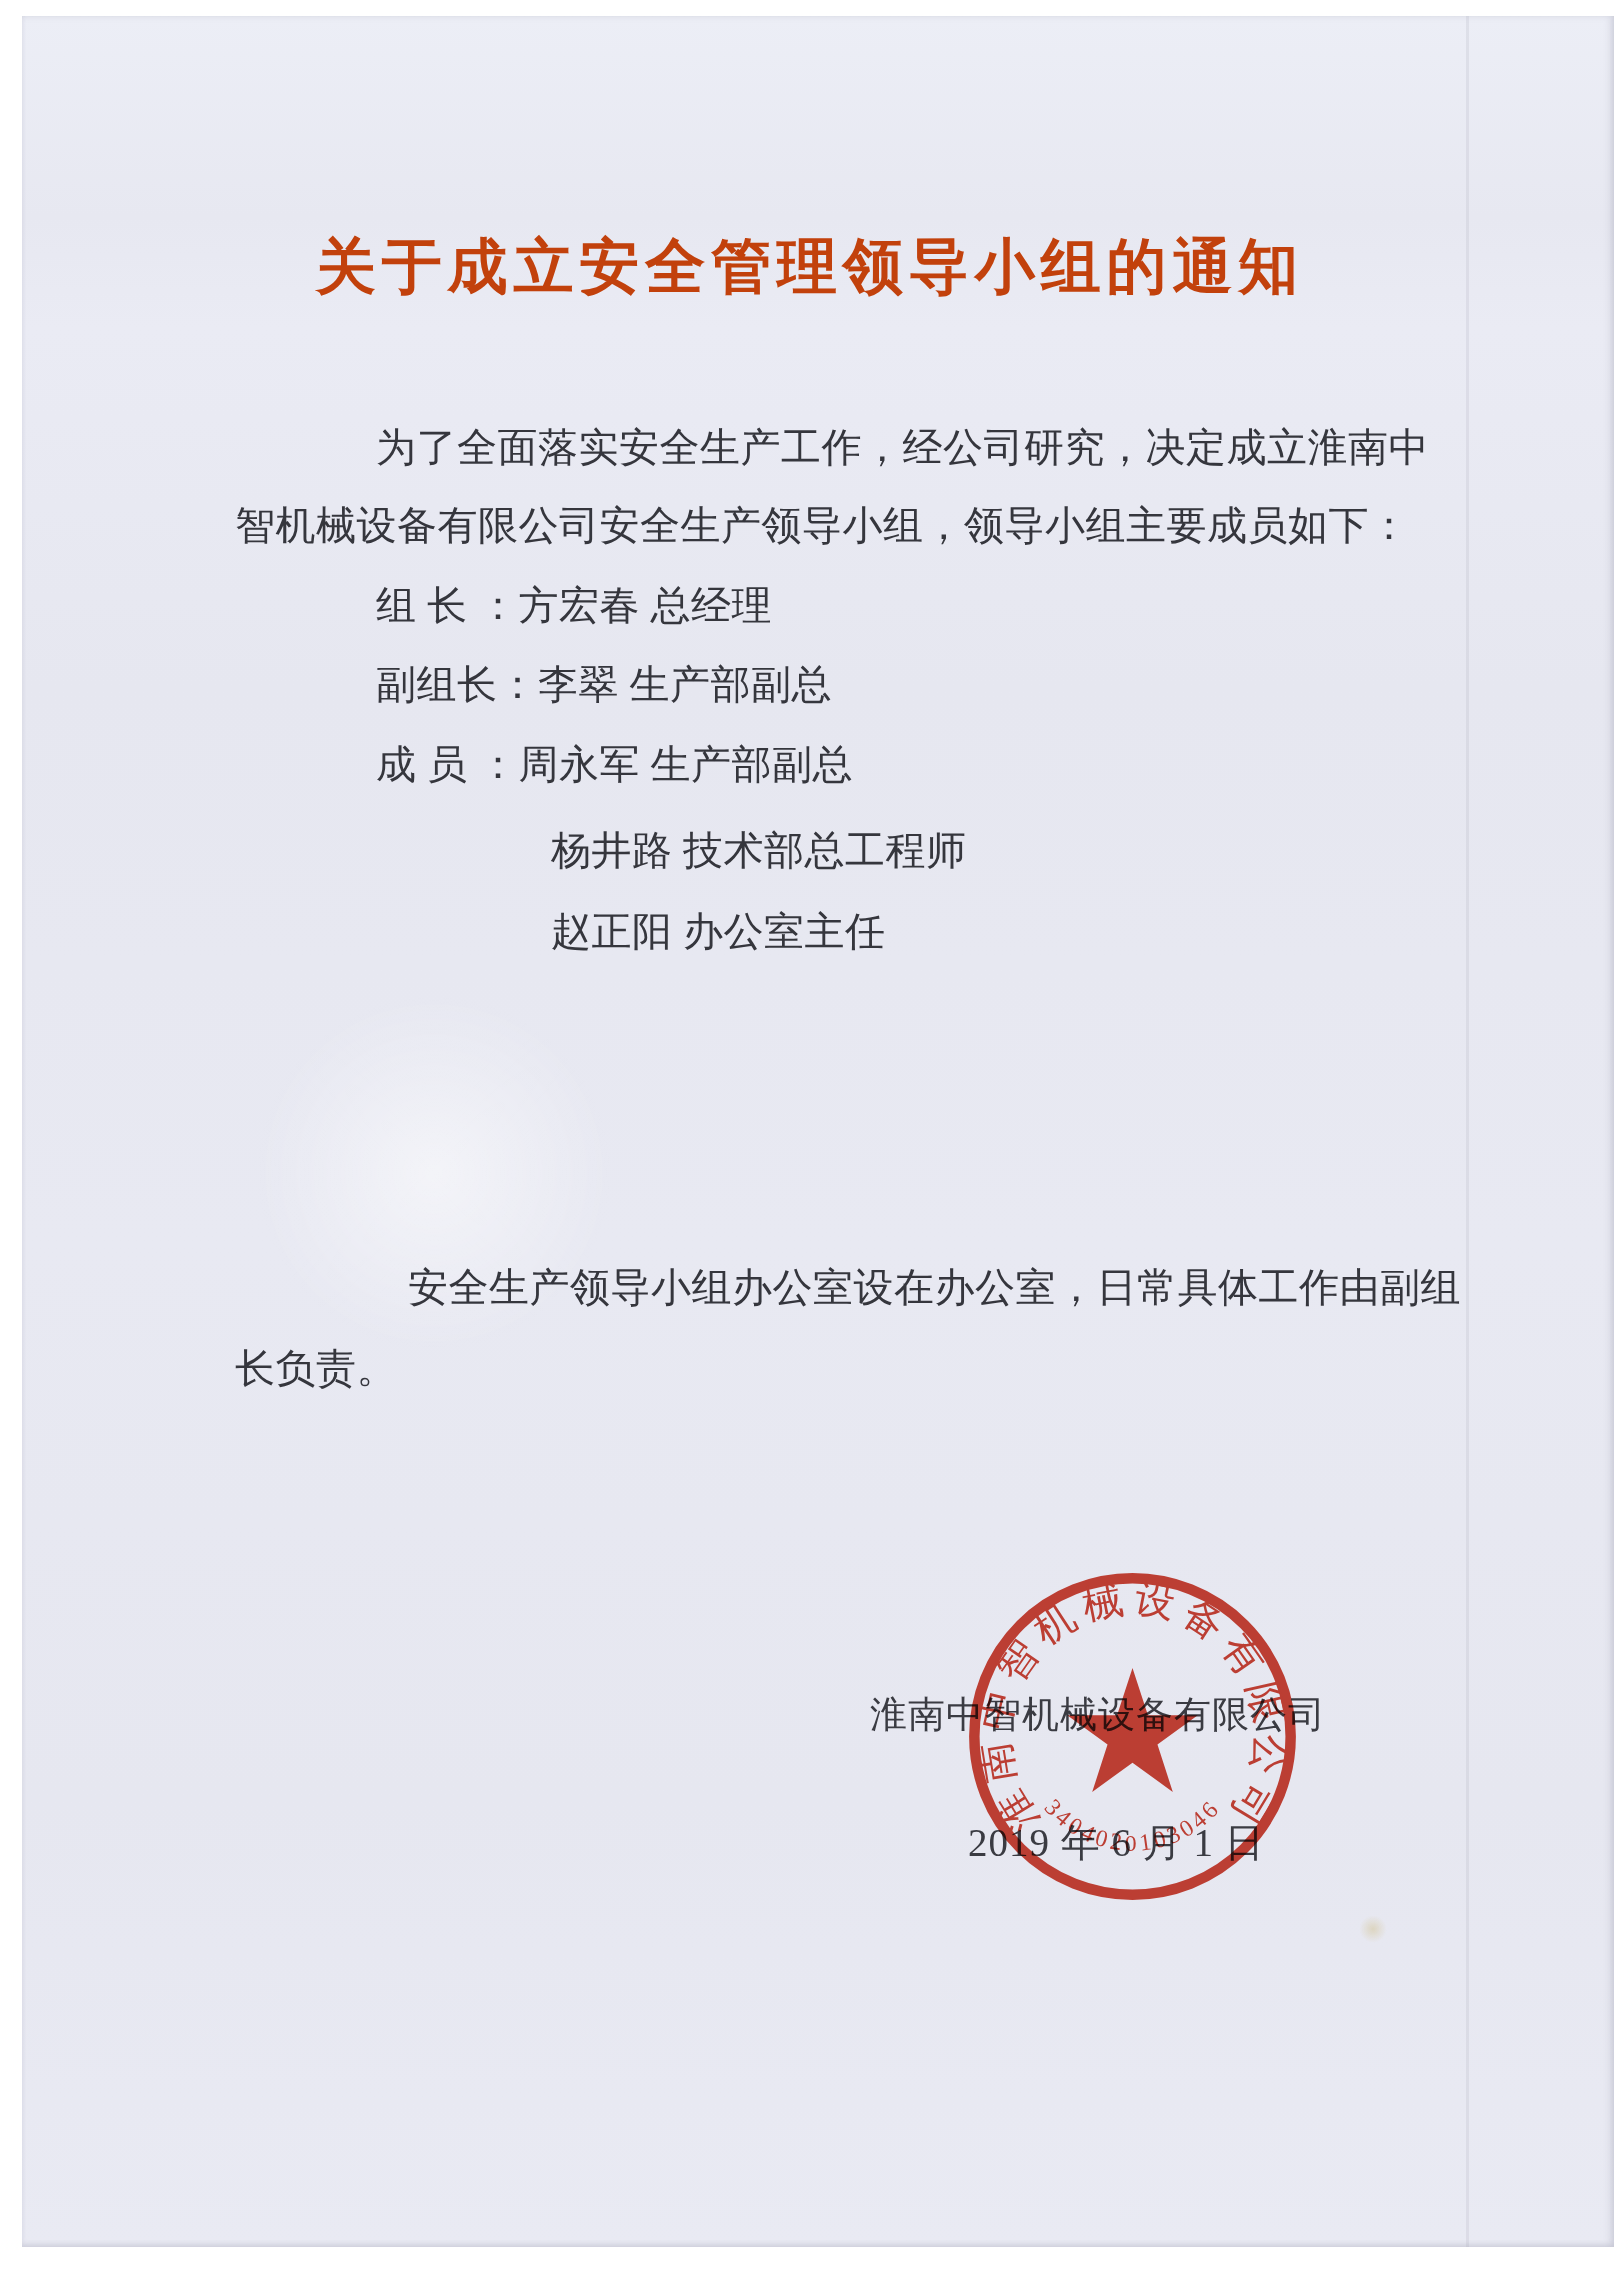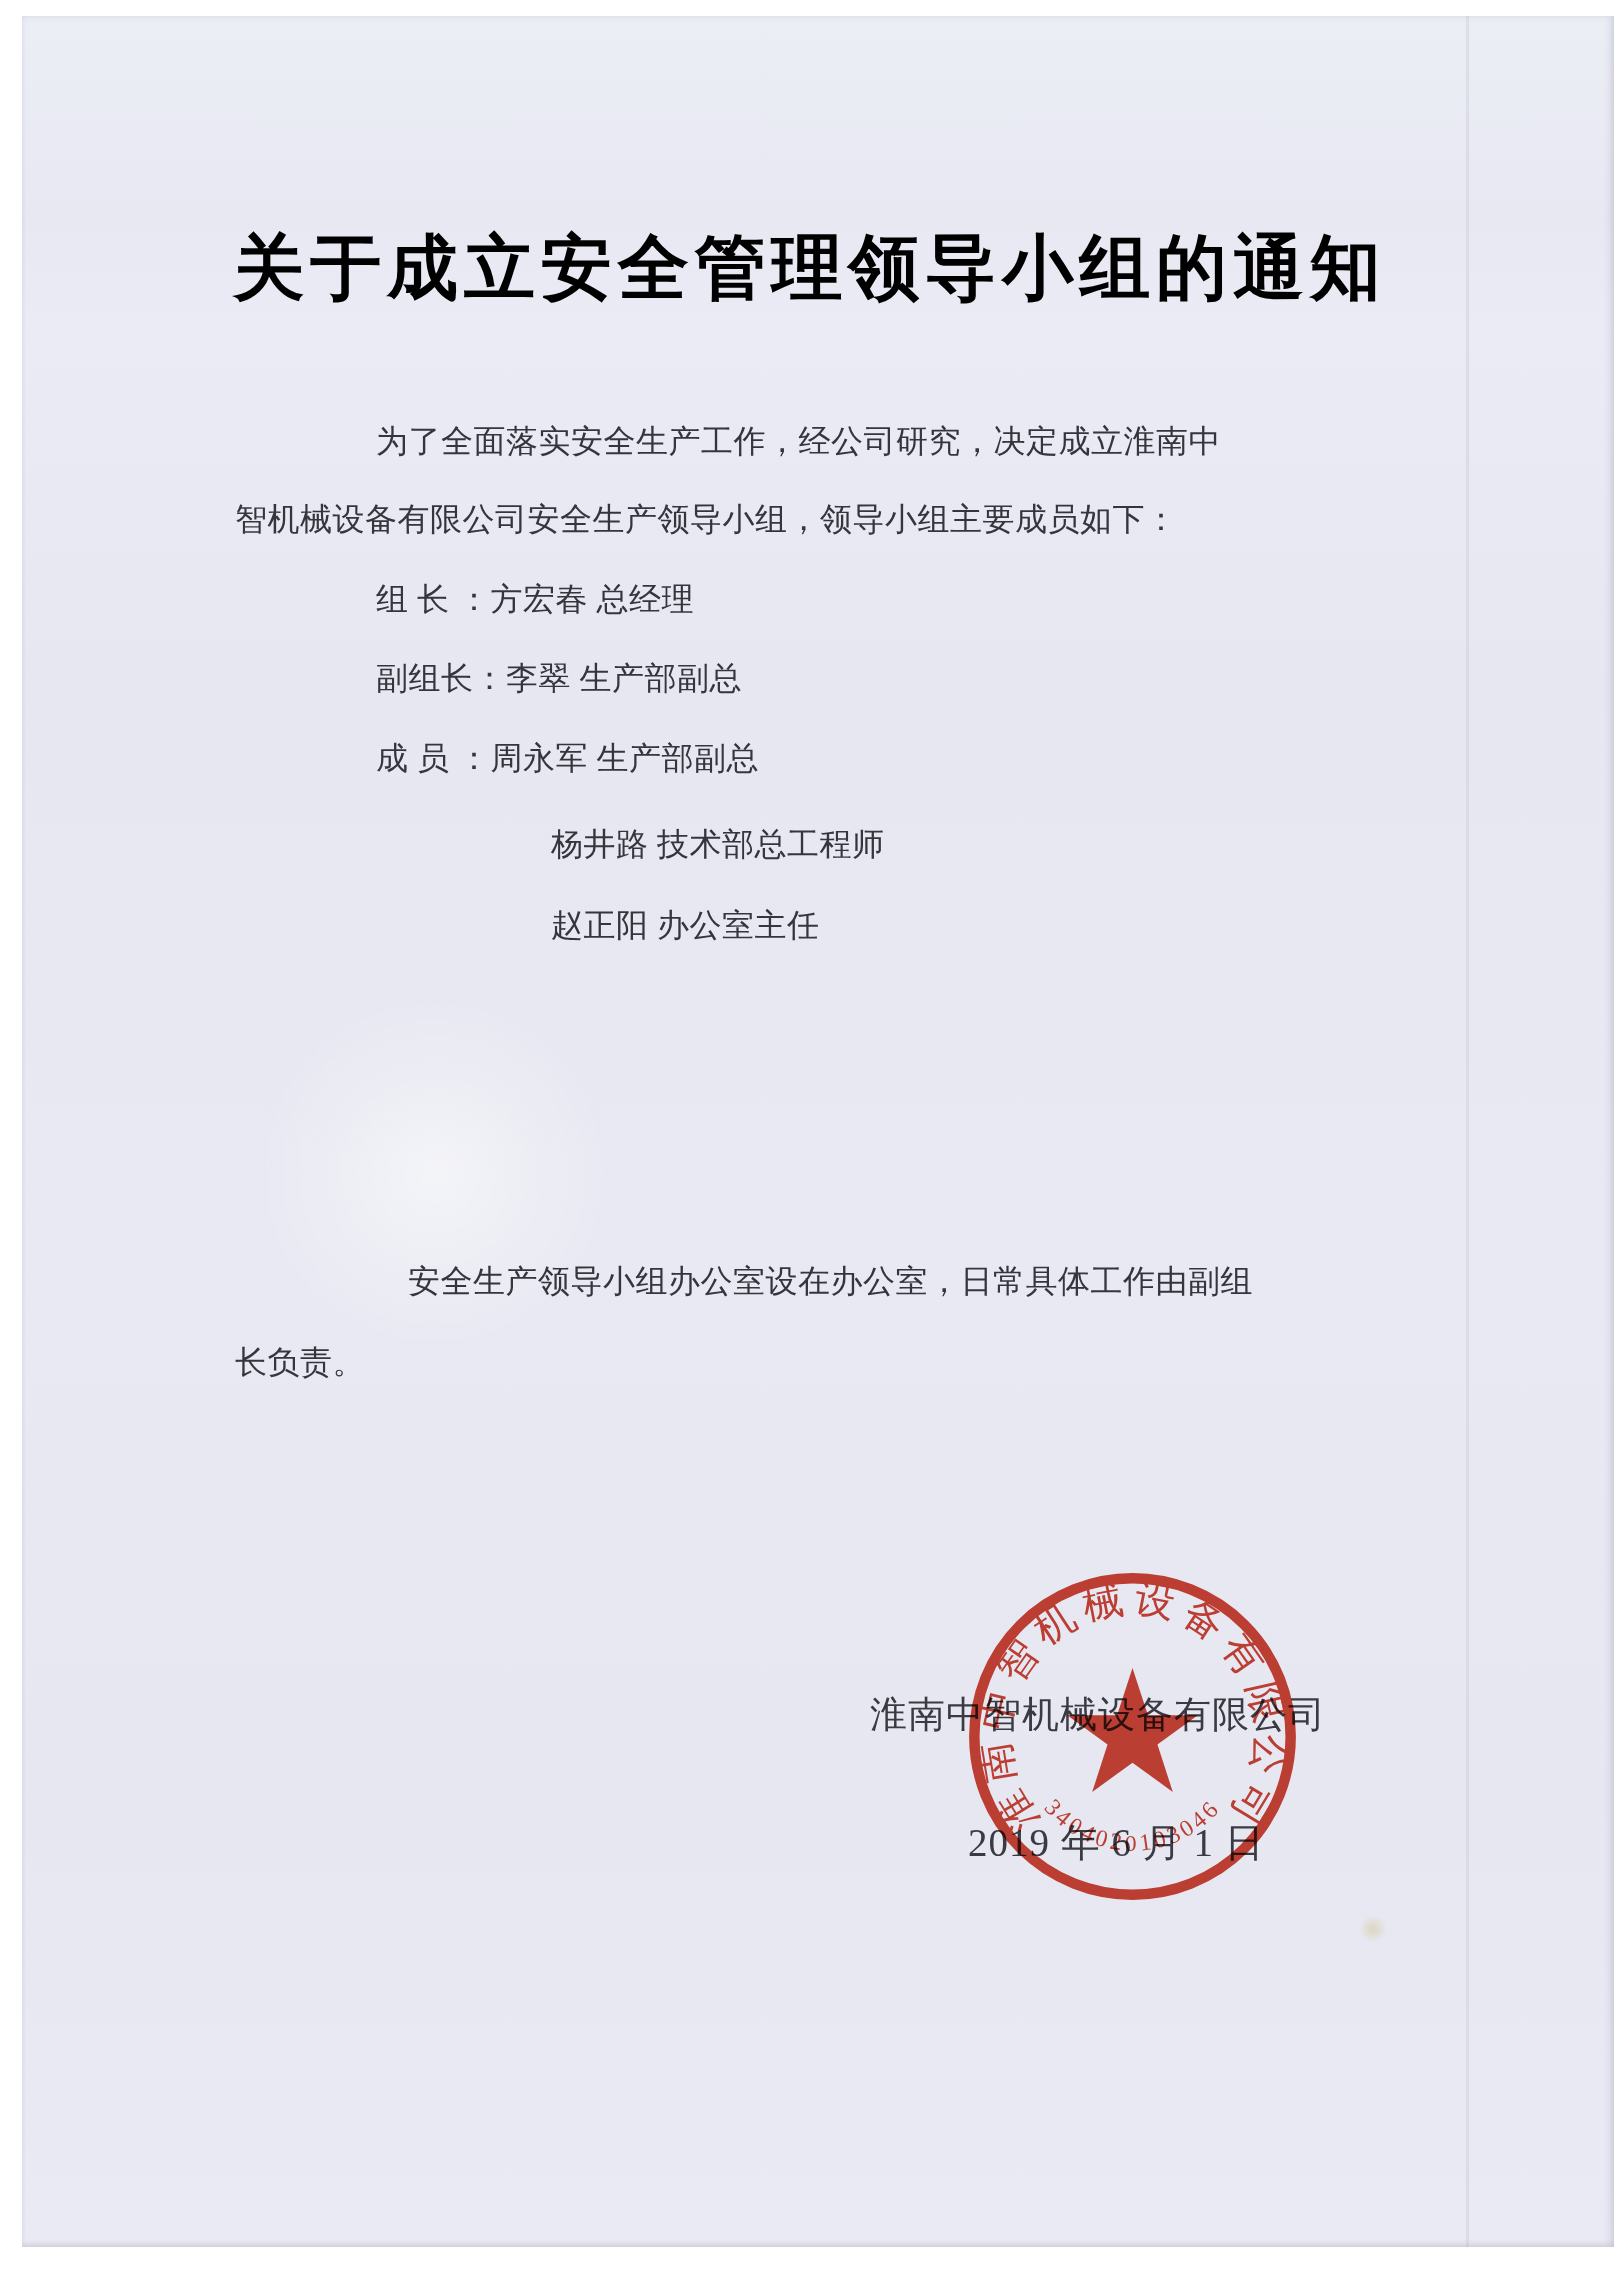--- a/index.html
+++ b/index.html
@@ -21,34 +21,34 @@
     box-shadow: inset -3.9px 0 5.9px rgba(150,152,170,0.25), inset 0 -2.9px 4.9px rgba(150,152,170,0.2);
   }
   
   .streak-v {
     position: absolute; top: 15.7px; bottom: 45px; width: 2.9px;
     background: rgba(158,160,178,0.18);
   }
   .txt {
     position: absolute;
     color: #35363d;
-    font-size: 32px;
+    font-size: 40px;
     white-space: nowrap;
     letter-spacing: 0.5px;
   }
   .title {
     position: absolute;
     left: 0; right: 0;
-    top: 221px;
+    top: 227px;
     text-align: center;
     font-family: "Liberation Sans", "DejaVu Sans", sans-serif;
     font-weight: bold;
-    font-size: 71px;
+    font-size: 60px;
     letter-spacing: 5.9px;
-    color: #000000;
+    color: #c2410c;
     white-space: nowrap;
   }
   .sig { font-size: 37px; letter-spacing: 1px; color: #3a3b42; }
   .stamp {
     position: absolute;
     left: 961px; top: 1565px;
     width: 343px; height: 343px;
     mix-blend-mode: multiply;
     opacity: 0.93;
   }

